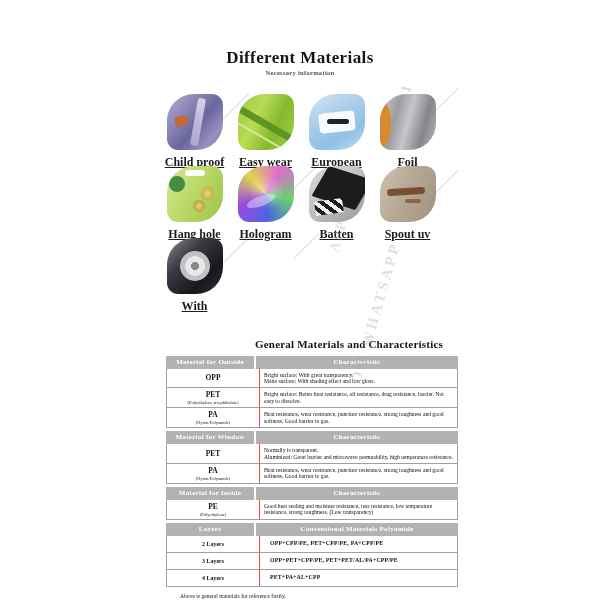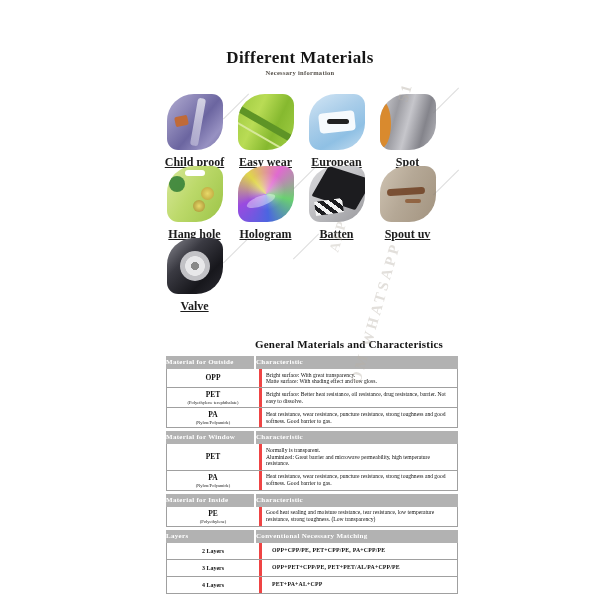--- a/index.html
+++ b/index.html
@@ -79,27 +79,27 @@
   .d12b{left:6px;top:7px;width:42px;height:40px;border:1px solid #5ec8c0;border-radius:50%;opacity:.7;}
   .d12a{left:10px;top:11px;width:36px;height:34px;background:#f5f5f3;border-radius:50%;}
 
   
   .lower{position:absolute;left:166px;top:298px;width:292px;}
   .tbl-title{position:relative;left:37px;text-align:center;font-size:11px;font-weight:bold;
              color:#141414;margin-bottom:6px;letter-spacing:.2px;}
   .group{margin-bottom:3px;}
   .ghead{display:flex;gap:2px;margin-bottom:0;}
   .ghead .hc{background:#b2b2b2;color:#ffffff;font-weight:bold;font-size:7px;
-             text-align:left;line-height:13px;height:13px;letter-spacing:.3px;}
+             text-align:center;line-height:13px;height:13px;letter-spacing:.3px;}
   .ghead .h1{width:88px;}
   .ghead .h2{flex:1;}
   .rows{border:1px solid #a0a0a0;border-top:none;}
   .row{display:flex;border-bottom:1px solid #a0a0a0;}
   .row:last-child{border-bottom:none;}
-  .row .c1{width:88px;border-right:3px solid #ef4444;text-align:center;padding:2px 2px;
+  .row .c1{width:88px;border-right:1px solid #ef4444;text-align:center;padding:2px 2px;
            display:flex;flex-direction:column;justify-content:center;font-family:Liberation Serif, serif;}
   .row .c1 .nm{font-size:7.5px;font-weight:bold;color:#111;}
   .row .c1 .sub{font-size:4.5px;color:#222;margin-top:1px;}
   .row .c2{flex:1;padding:2.5px 4px;font-size:5.6px;line-height:1.2;color:#111;
            white-space:pre-line;display:flex;flex-direction:column;justify-content:center;}
   .group.layers .c2{font-weight:bold;padding-left:10px;font-size:5.8px;letter-spacing:.2px;}
   .group.layers .c1 .nm{font-size:6px;}
   .group.layers .row{height:16px;}
 
   .footer{margin-top:6px;margin-left:14px;font-size:5.6px;line-height:1.4;color:#151515;}
@@ -145,21 +145,21 @@
         <i class="d d3a"></i>
         <i class="d d3b"></i>
       </span>
       <span class="lbl">European hole</span>
     </div>
 
     <div class="cell">
       <span class="ph p4">
         <i class="d d4a"></i>
       </span>
-      <span class="lbl">Spot</span>
+      <span class="lbl">Foil</span>
     </div>
 
     <div class="cell">
       <span class="ph p5">
         <i class="d d5a"></i>
         <i class="d d5b"></i>
         <i class="d d5c"></i>
         <i class="d d5d"></i>
       </span>
       <span class="lbl">Hang hole</span>
@@ -187,21 +187,21 @@
         <i class="d d9b"></i>
       </span>
       <span class="lbl">Spout uv</span>
     </div>
 
 
     <div class="cell">
       <span class="ph p11">
         <i class="d d11a"></i>
       </span>
-      <span class="lbl">Valve</span>
+      <span class="lbl">With</span>
     </div>
 
 
   </div>
 
   <div class="lower">
 
     <div class="tbl-title">General Materials and Characteristics</div>
 
     <div class="group">
@@ -271,21 +271,21 @@
             <span class="sub">(Polyethylene)</span>
           </div>
           <div class="c2">Good heat sealing and moisture resistance, tear resistance, low temperature resistance, strong toughness. (Low transparency)</div>
         </div>
       </div>
     </div>
 
     <div class="group layers">
       <div class="ghead">
         <div class="hc h1">Layers</div>
-        <div class="hc h2">Conventional Necessary Matching</div>
+        <div class="hc h2">Conventional Materials Polyamide</div>
       </div>
       <div class="rows">
         <div class="row">
           <div class="c1">
             <span class="nm">2 Layers</span>
           </div>
           <div class="c2">OPP+CPP/PE,  PET+CPP/PE,  PA+CPP/PE</div>
         </div>
         <div class="row">
           <div class="c1">

